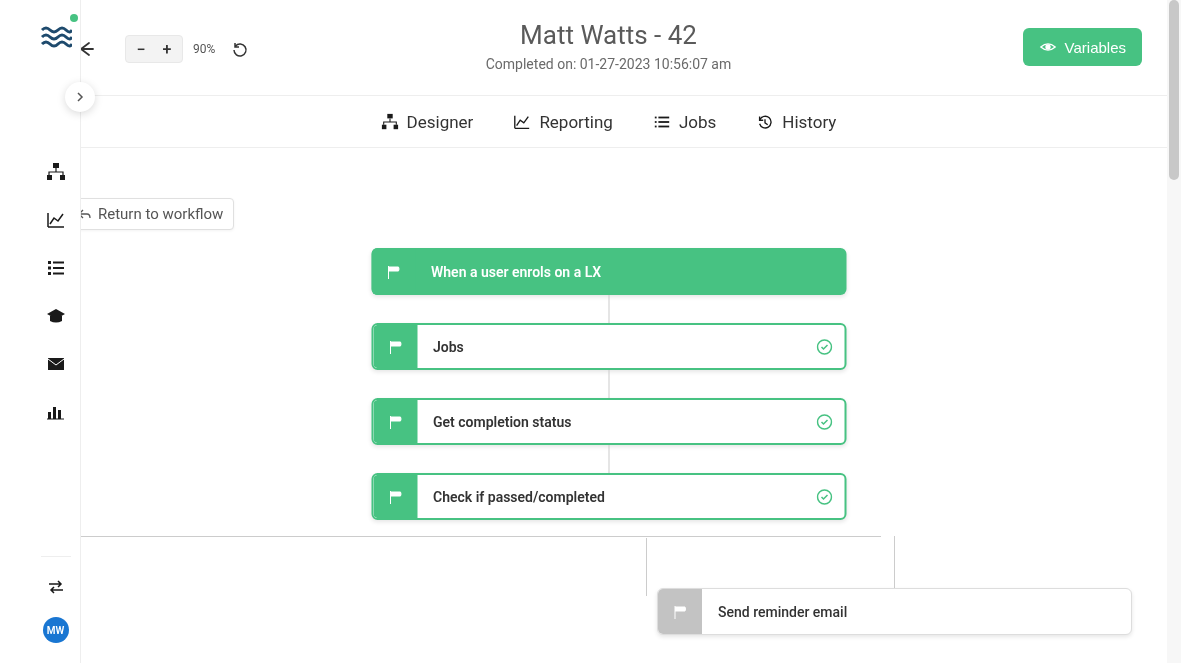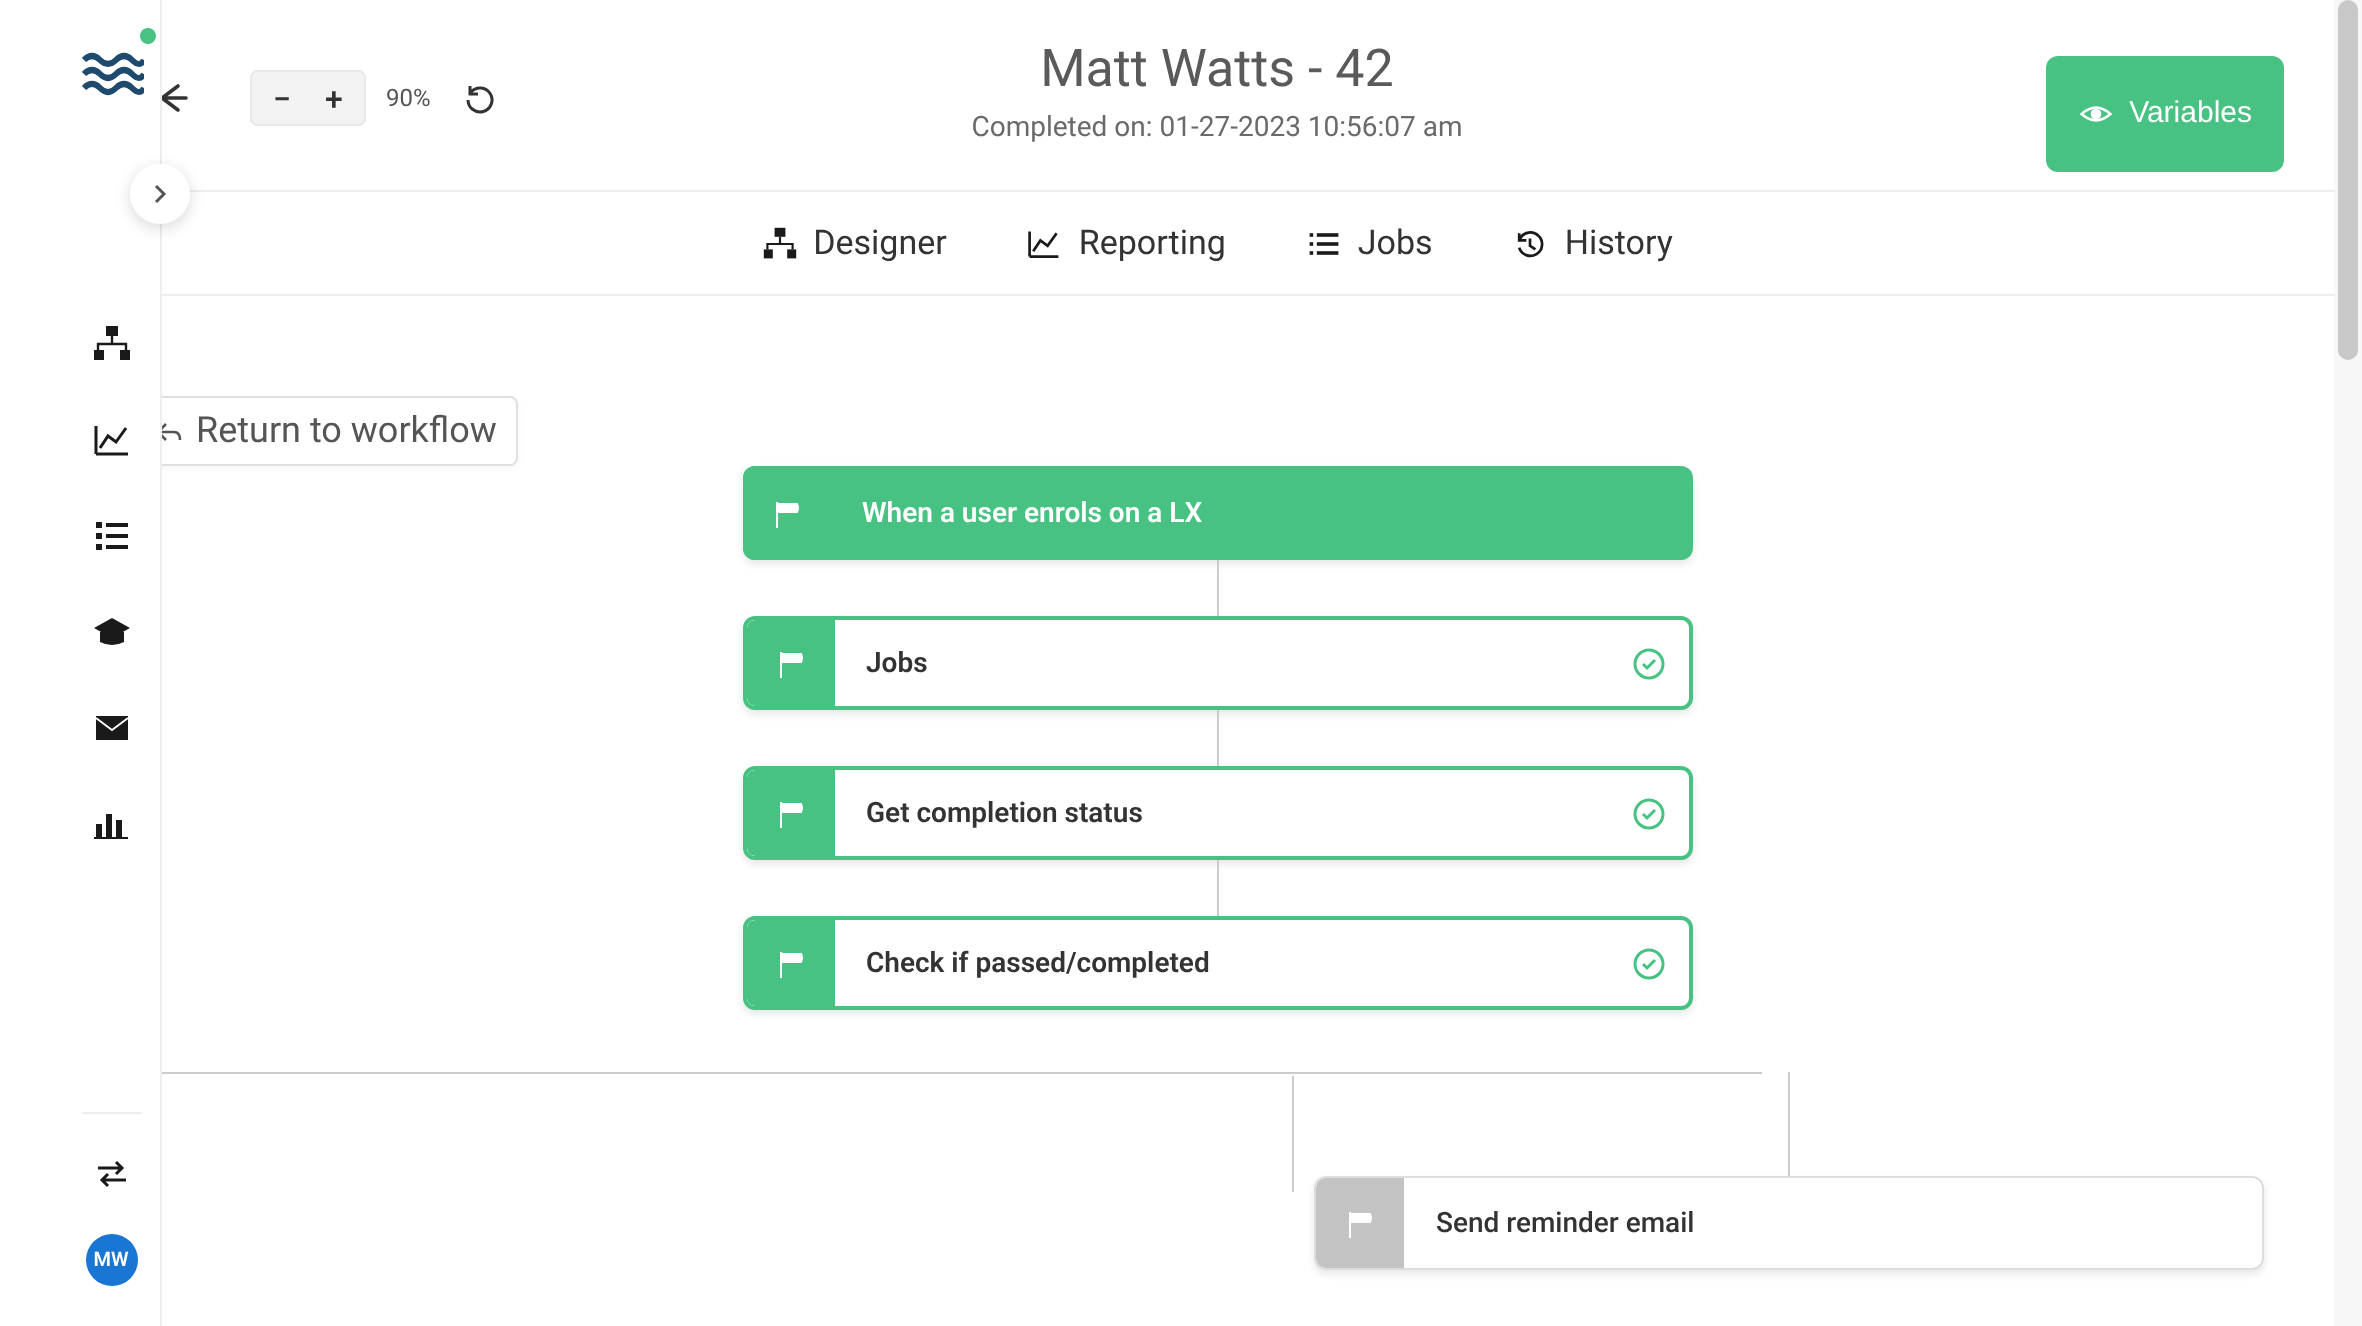--- a/index.html
+++ b/index.html
@@ -179,25 +179,25 @@
       margin-top: 6px;
     }
     .variables-btn {
       position: absolute;
       right: 25px;
       top: 28px;
       background: #47c282;
       color: #fff;
       border: none;
       border-radius: 6px;
-      padding: 20px 16px;
+      padding: 10px 16px;
       font-size: 15px;
       font-weight: 500;
       display: flex;
-      align-items: flex-start;
+      align-items: center;
       gap: 8px;
       cursor: pointer;
       margin-left: 42px;
     }
     .tabs {
       height: 52px;
       border-bottom: 1px solid #eee;
       display: flex;
       align-items: center;
       justify-content: center;
@@ -219,31 +219,31 @@
       background: #fff;
     }
     .return-btn {
       position: absolute;
       top: 50px;
       left: 16px;
       background: #fff;
       border: 1px solid #e0e0e0;
       border-radius: 4px;
       padding: 6px 10px;
-      font-size: 18px;
+      font-size: 15px;
       color: #555;
       display: flex;
       align-items: center;
       gap: 7px;
       cursor: pointer;
       box-shadow: 0 1px 3px rgba(0,0,0,0.05);
     }
     .workflow {
       position: absolute;
-      top: 85px;
+      top: 100px;
       left: 50%;
       transform: translateX(-50%);
       width: 475px;
       display: flex;
       flex-direction: column;
       align-items: center;
     }
     .node {
       width: 100%;
       height: 47px;

